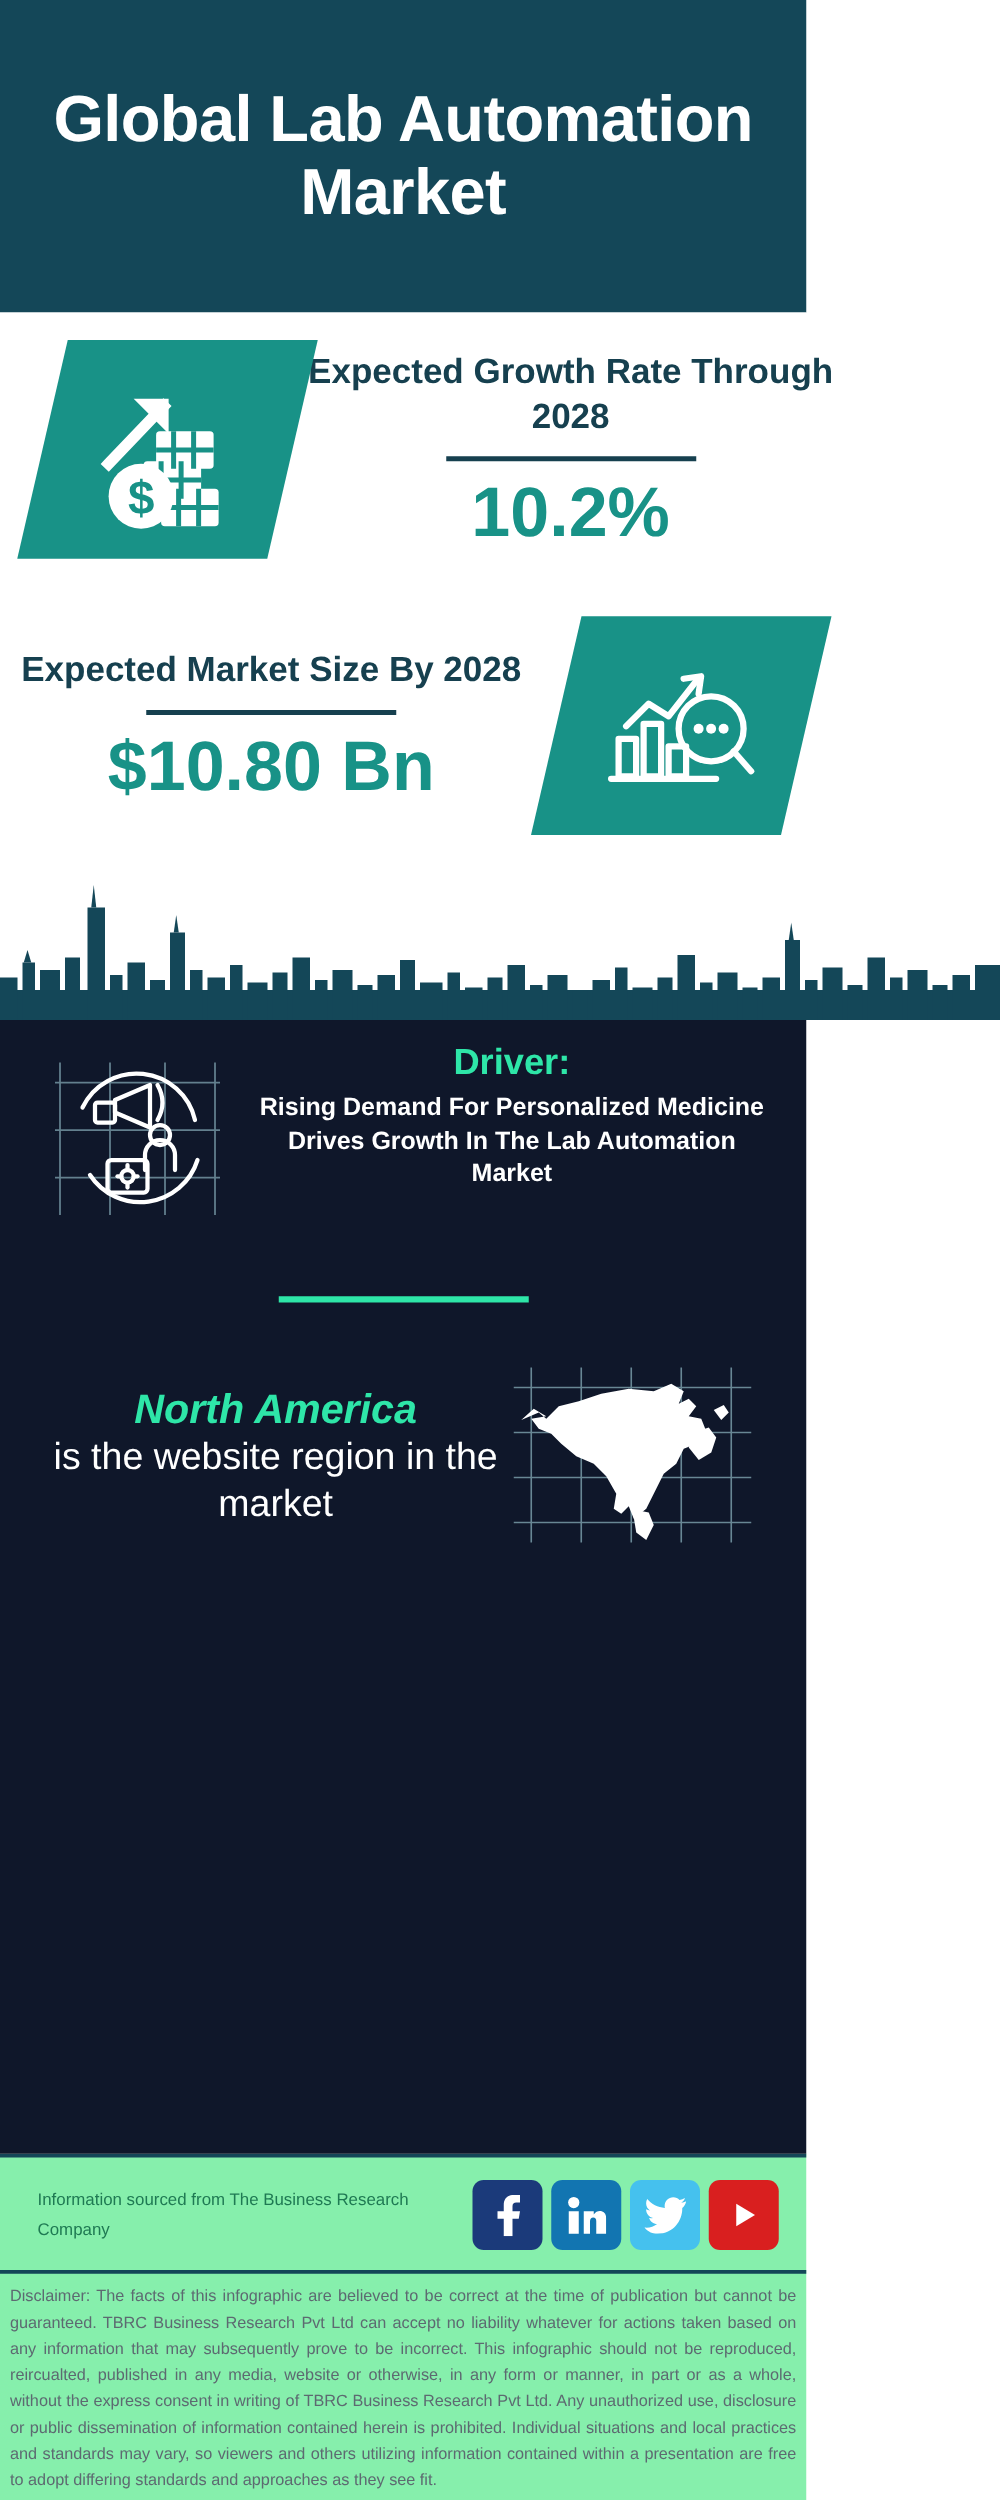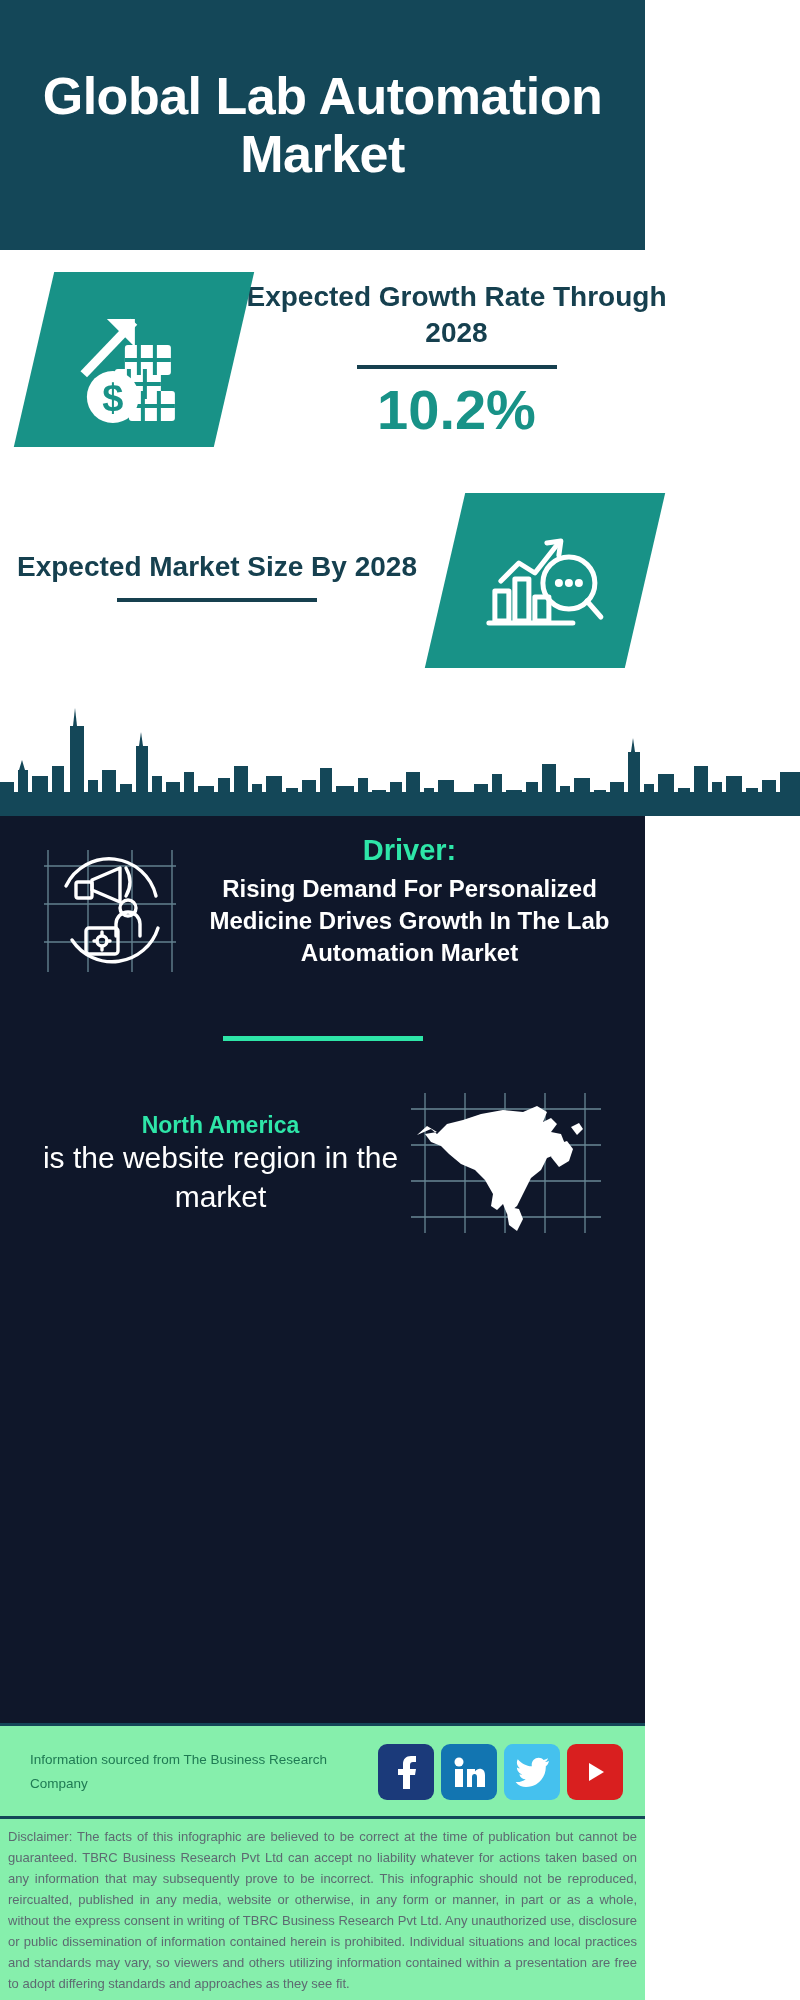--- a/index.html
+++ b/index.html
@@ -89,38 +89,39 @@
   }
   .driver-icon { flex-shrink:0; width:150px; padding-top:12px; }
   .driver-copy { flex:1; text-align:center; padding-left:6px; }
   .driver-head {
     color:#2ee6a8;
     font-size:29px; font-weight:bold;
     margin-bottom:6px;
   }
   .driver-text {
     color:#ffffff;
-    font-size:24px; font-weight:bold;
+    font-size:20px; font-weight:bold;
     line-height:1.33;
   }
 
   .divider {
     width:200px; height:5px; background:#2ee6a8;
     margin:56px auto 0 auto;
   }
 
   .region-block {
     display:flex; align-items:center;
     padding:46px 30px 0 36px;
   }
   .region-copy { flex:1; text-align:center; }
   .region-name {
     color:#2ee6a8;
-    font-size:23px; font-weight:bold;
+    font-size:33px; font-weight:bold;
     line-height:1.2;
+    font-style:italic;
   }
   .region-sub {
     color:#ffffff;
     font-size:30px; font-weight:normal;
     line-height:1.28;
   }
   .region-map { width:210px; flex-shrink:0; }
 
   
   .footer {
@@ -199,20 +200,21 @@
         <div class="stat-label">Expected Growth Rate Through 2028</div>
         <div class="stat-rule"></div>
         <div class="stat-value">10.2%</div>
       </div>
     </div>
 
     <div class="stat-row row2">
       <div class="stat-text">
         <div class="stat-label">Expected Market Size By 2028</div>
         <div class="stat-rule"></div>
+        <div class="stat-value">$10.80 Bn</div>
       </div>
       <div class="parallelogram">
         <svg width="128" height="120" viewBox="0 0 128 120">
           <g fill="none" stroke="#ffffff" stroke-width="5" stroke-linecap="round" stroke-linejoin="round">
             <polyline points="20,60 38,42 54,52 76,24"></polyline>
             <polyline points="66,22 80,20 78,34"></polyline>
             <rect x="14" y="70" width="14" height="30"></rect>
             <rect x="34" y="58" width="14" height="42"></rect>
             <rect x="54" y="76" width="14" height="24"></rect>
             <line x1="8" y1="102" x2="92" y2="102"></line>

